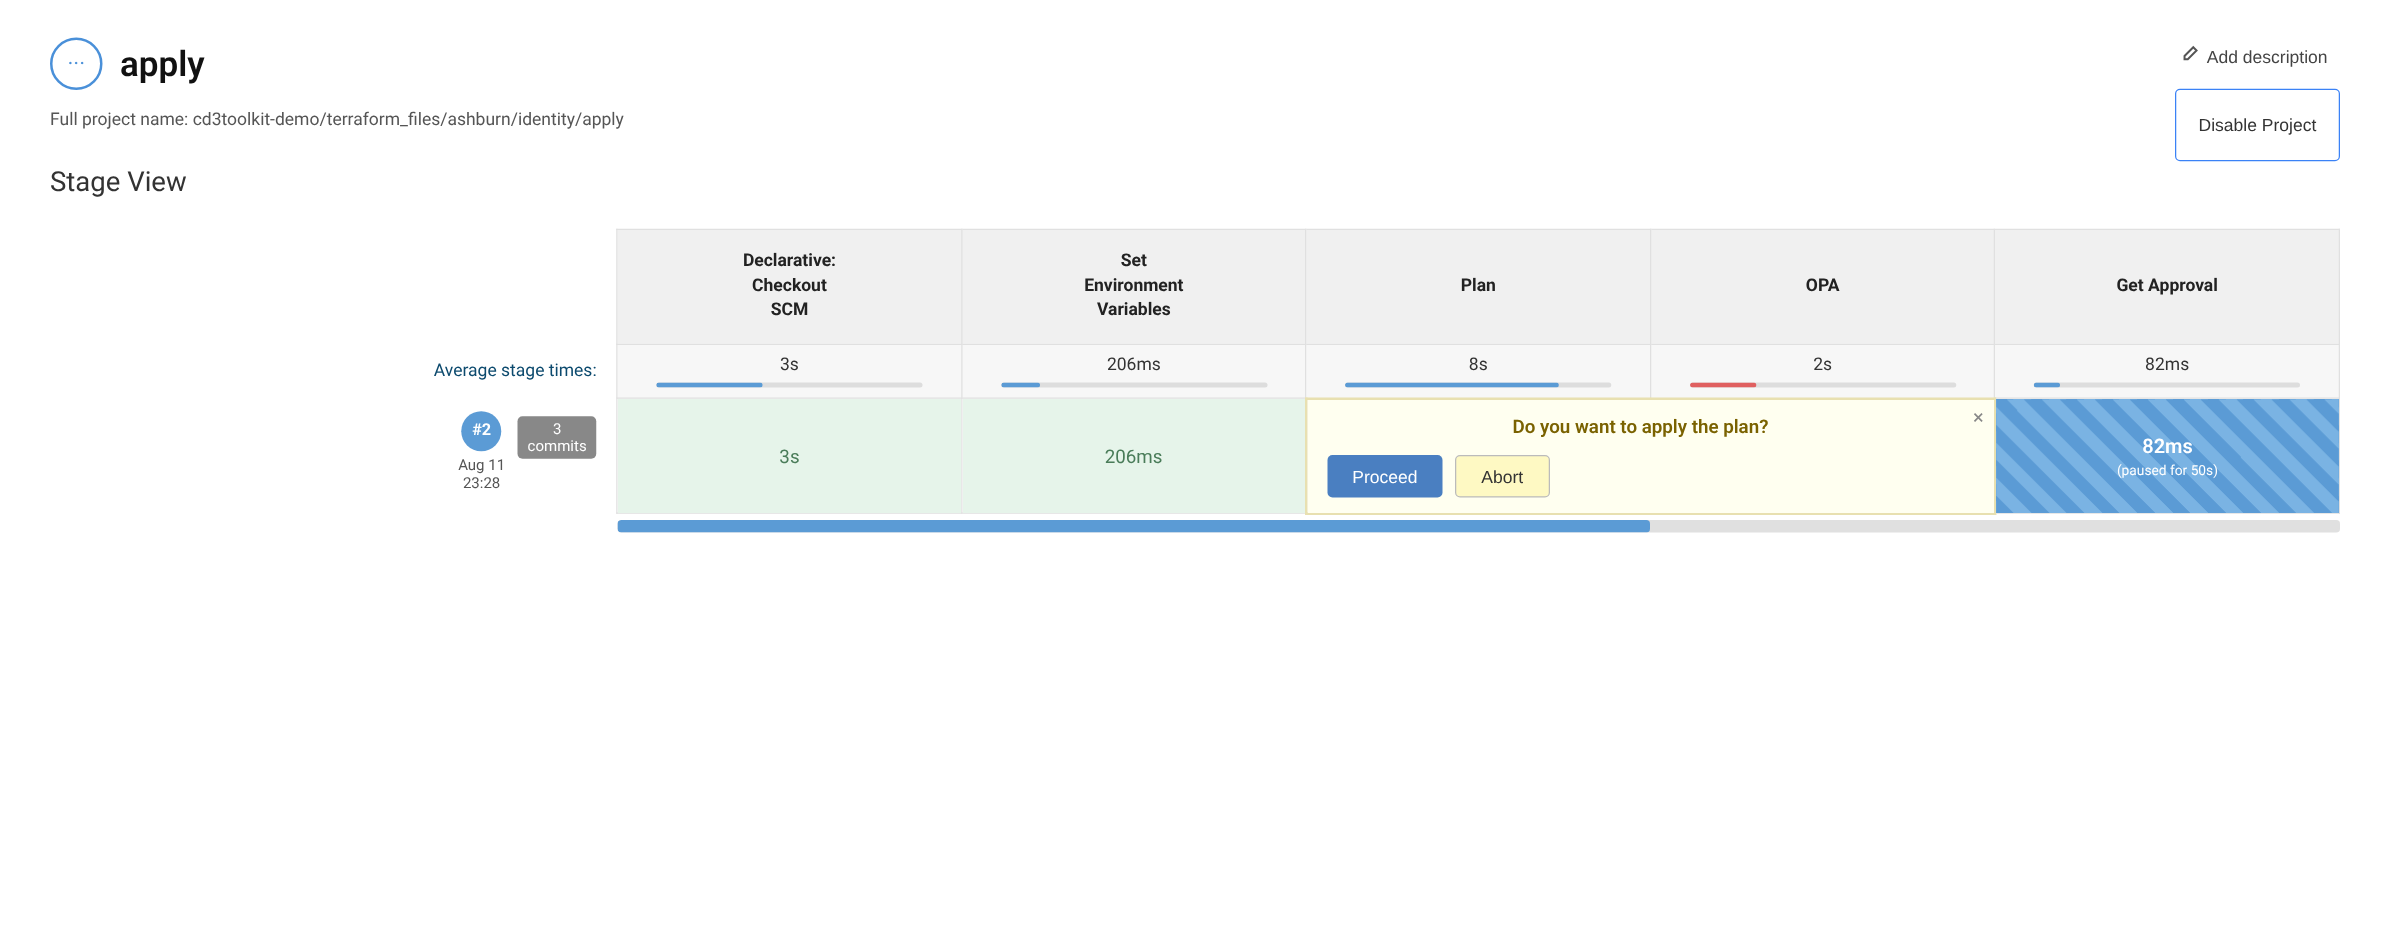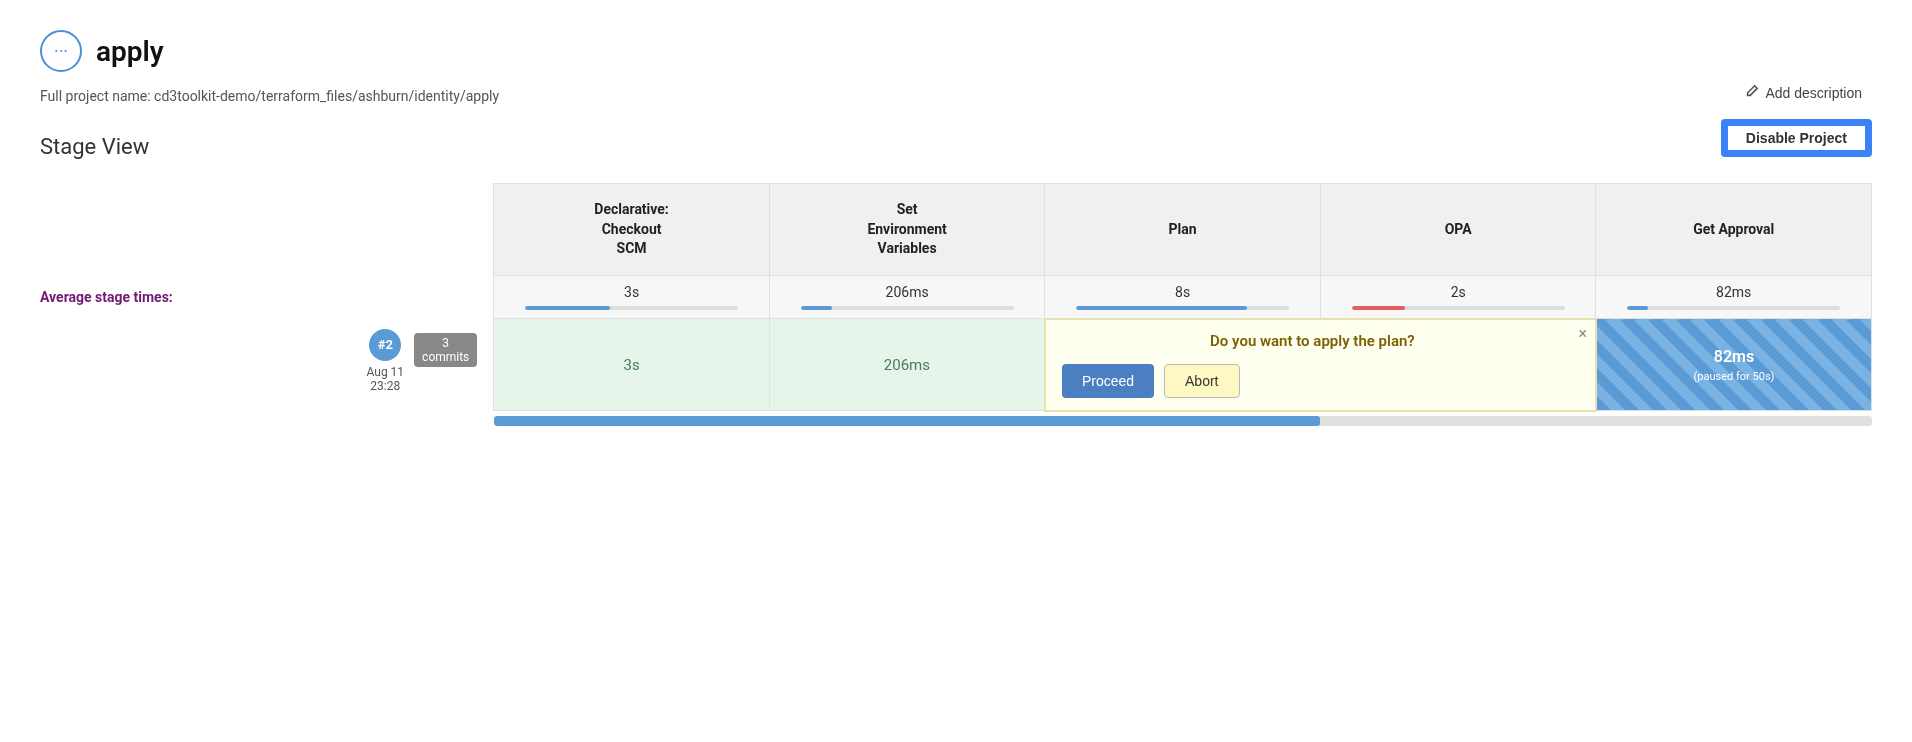--- a/index.html
+++ b/index.html
@@ -52,44 +52,42 @@
 
     
     .top-actions {
       position: absolute;
       top: 30px;
       right: 40px;
       display: flex;
       flex-direction: column;
       align-items: flex-end;
       gap: 12px;
-      margin-top: 48px;
     }
 
     .add-description-btn {
       display: flex;
       align-items: center;
       gap: 6px;
       background: none;
       border: none;
       color: #444;
       font-size: 14px;
       cursor: pointer;
       padding: 6px 10px;
     }
 
     .disable-project-btn {
       background: none;
-      border: 7px solid #3b82f6;
+      border: 1px solid #3b82f6;
       color: #333;
       font-size: 14px;
       cursor: pointer;
-      padding: 4px 18px;
+      padding: 20px 18px;
       border-radius: 4px;
-      font-weight: bold;
     }
 
     
     .stage-view-title {
       font-size: 22px;
       font-weight: 400;
       margin-bottom: 24px;
     }
 
     
@@ -122,28 +120,27 @@
       line-height: 1.4;
     }
 
     .stage-header-cell.empty {
       background: #fff;
       border: none;
     }
 
     
     .avg-label-cell {
-      text-align: left;
+      text-align: right;
       padding-right: 16px;
       font-size: 14px;
-      color: #701a75;
+      color: #0c4a6e;
       vertical-align: middle;
       padding-top: 8px;
       padding-bottom: 8px;
-      font-weight: bold;
     }
 
     .avg-time-cell {
       background: #f7f7f7;
       border: 1px solid #e0e0e0;
       text-align: center;
       font-size: 14px;
       color: #333;
       padding: 8px 4px 4px;
       vertical-align: middle;

